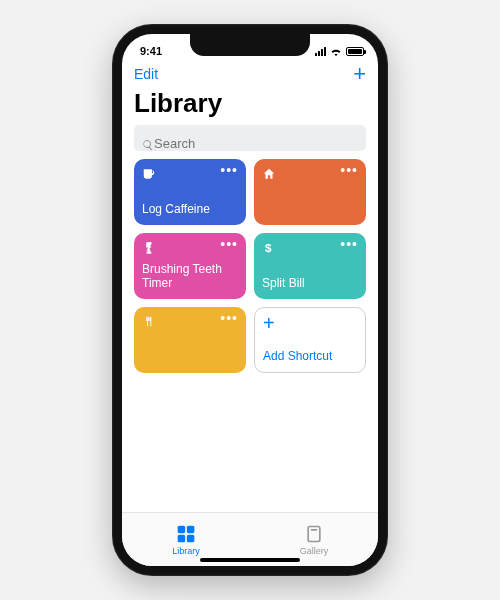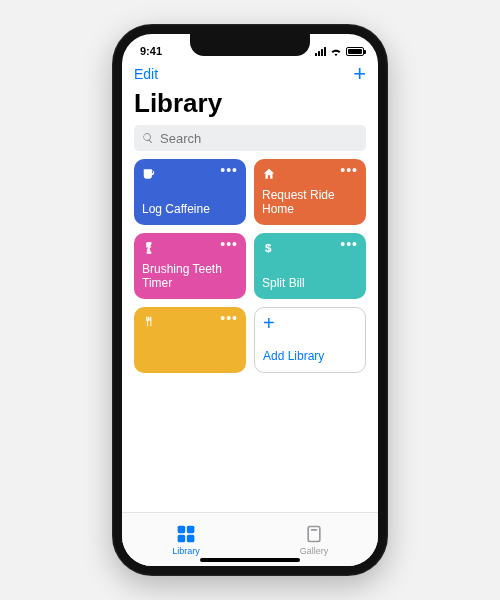--- a/index.html
+++ b/index.html
@@ -48,21 +48,21 @@
     display:flex; justify-content:space-between; align-items:center;
     padding: 2px 12px; height: 24px; text-align: center;
   }
   .nav-row .left { color:#007aff; font-size:14px; }
   .nav-row .plus { color:#007aff; font-size:22px; font-weight:400; line-height:18px; }
   .title {
     font-size: 26px; font-weight: 700; padding: 2px 12px 6px 12px;
   }
   .search {
     margin: 0 12px 8px 12px; background:#eceef0; border-radius:5px;
-    height:26px; display:flex; align-items:center; padding:0 8px; gap:6px;
+    height:26px; display:flex; align-items:flex-end; padding:0 8px; 
     color:#8a8a8e;
   }
   .search svg { width:12px; height:12px; }
   .search input {
     border:none; background:transparent; outline:none; font-size:13px;
     color:#333; flex:1;
   }
   .grid {
     padding: 0 12px; display:grid; grid-template-columns: 1fr 1fr; gap:8px;
     align-content:start;
@@ -146,21 +146,20 @@
         </div>
         <div class="tile" style="background: rgb(228, 106, 60);">
           <div class="top">
             <span class="icon">
               <svg viewBox="0 0 24 24">
                 <path d="M12 3l9 8h-3v9h-4v-6H10v6H6v-9H3z"></path>
               </svg>
             </span>
             <span class="more">•••</span>
           </div>
-          <div class="label">Request Ride Home</div>
         </div>
         <div class="tile" style="background: rgb(224, 79, 165);">
           <div class="top">
             <span class="icon">
               <svg viewBox="0 0 24 24">
                 <path d="M6 2h12l-4 9h4l-12 11 4-9H6z" transform="scale(0.8) translate(3,1)"></path>
                 <rect x="8" y="2" width="8" height="4" rx="1"></rect>
                 <rect x="8" y="18" width="8" height="4" rx="1"></rect>
                 <path d="M9 6h6l-3 6z"></path>
                 <path d="M9 18h6l-3-6z"></path>
@@ -188,21 +187,21 @@
                 <path d="M7 2v7a2 2 0 002 2v11h2V11a2 2 0 002-2V2h-2v6h-1V2h-1v6H9V2H7zm10 0c-2 0-3 2-3 5s1 4 2 4v11h2V2z" transform="scale(0.8) translate(2,2)"></path>
               </svg>
             </span>
             <span class="more">•••</span>
           </div>
         </div>
         <div class="tile add">
           <div class="top">
             <span class="plus-lg">+</span>
           </div>
-          <div class="label">Add Library</div>
+          <div class="label">Add Shortcut</div>
         </div>
       </div>
 
     <div class="tab-bar">
       <div class="tab active">
         <svg viewBox="0 0 24 24">
             <rect x="2" y="2" width="9" height="9" rx="2" fill="#007aff"></rect>
             <rect x="13" y="2" width="9" height="9" rx="2" fill="#007aff"></rect>
             <rect x="2" y="13" width="9" height="9" rx="2" fill="#007aff"></rect>
             <rect x="13" y="13" width="9" height="9" rx="2" fill="#007aff"></rect>

